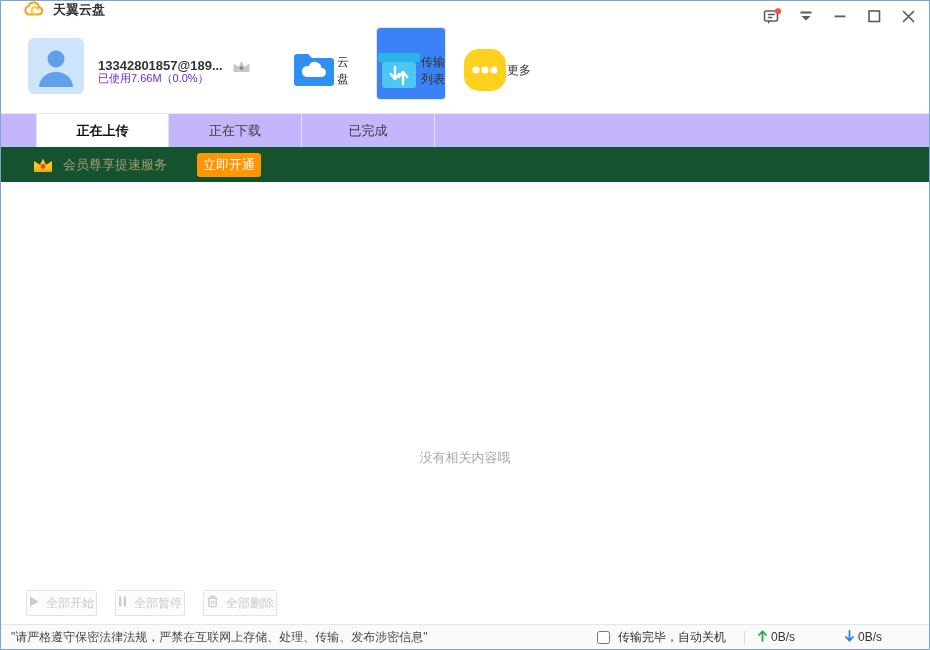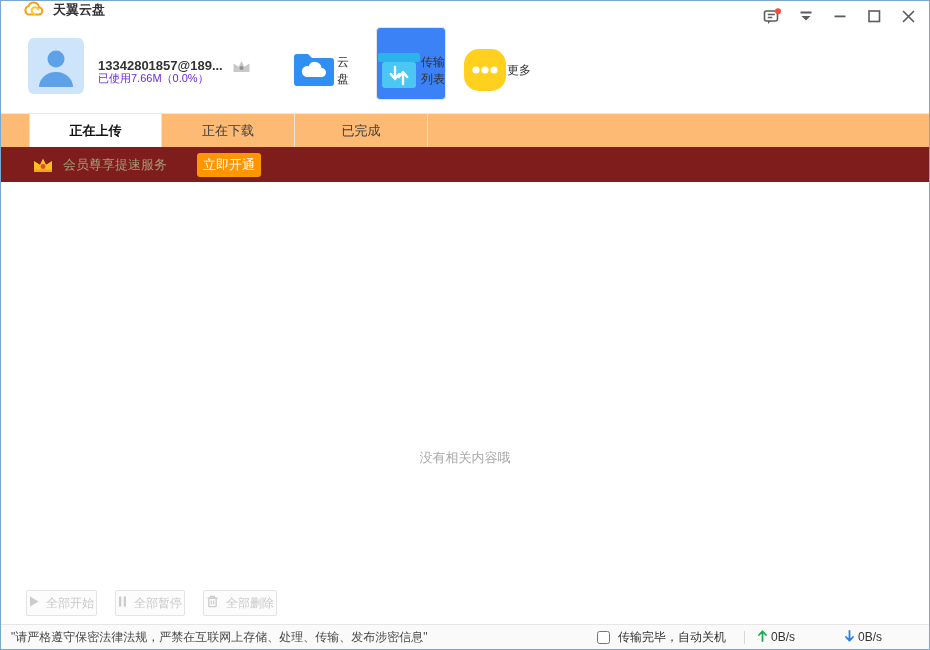--- a/index.html
+++ b/index.html
@@ -21,27 +21,27 @@
   .usage-text { position:absolute; left:97px; top:70px; font-size:11px; color:#6d28d9; }
 
   
   .nav { position:absolute; left:289px; top:26px; display:flex; gap:16px; }
   .nav-item { width:70px; height:73px; display:flex; flex-direction:row; align-items:center; justify-content:flex-start; padding-top:12px; border-radius:4px; border:1px solid transparent; cursor:default; }
   .nav-item.selected { background:#3b82f6; border-color:#e4e6eb; }
   .nav-icon { height:44px; display:flex; align-items:center; justify-content:center; }
   .nav-label { font-size:12px; color:#333; margin-top:2px; }
 
   
-  .tabbar { position:absolute; top:112px; left:0; right:0; height:34px; background:#fdba74; border-top:1px solid #e7e9ef; display:flex; padding-left:28px; }
+  .tabbar { position:absolute; top:112px; left:0; right:0; height:34px; background:#c4b5fd; border-top:1px solid #e7e9ef; display:flex; padding-left:35px; }
   .tab { width:133px; display:flex; align-items:center; justify-content:center; font-size:13px; color:#3c3c3c; border-right:1px solid #e2e4ea; cursor:default; }
   .tab:first-child { border-left:1px solid #e2e4ea; }
   .tab.active { background:#fff; font-weight:bold; color:#111; }
 
   
-  .banner { position:absolute; top:146px; left:0; right:0; height:35px; background:#7f1d1d; display:flex; align-items:center; }
+  .banner { position:absolute; top:146px; left:0; right:0; height:35px; background:#14532d; display:flex; align-items:center; }
   .banner-crown { margin-left:30px; display:flex; }
   .banner-text { font-size:13px; color:#a49c74; margin-left:8px; }
   .banner-btn { margin-left:30px; width:64px; height:24px; background:#ff9600; color:#fff; font-size:13px; border:none; border-radius:3px; display:flex; align-items:center; justify-content:center; cursor:default; font-family:inherit; }
 
   
   .empty-text { position:absolute; top:448px; left:0; right:0; text-align:center; font-size:13px; color:#a9a9a9; }
 
   
   .actions { position:absolute; top:589px; left:25px; display:flex; }
   .act-btn { height:26px; display:flex; align-items:center; justify-content:center; gap:7px; background:#fcfcfc; border:1px solid #e4e4e4; border-radius:2px; font-size:12px; color:#c9c9c9; padding:0 2px; font-family:inherit; cursor:default; }

